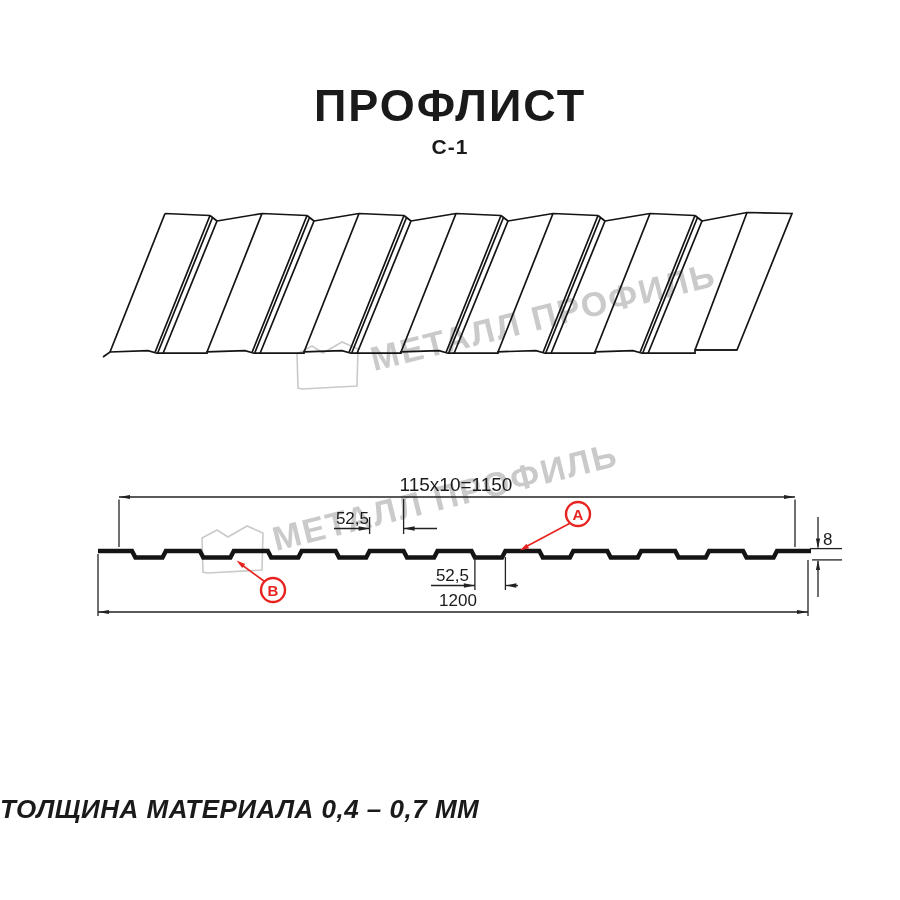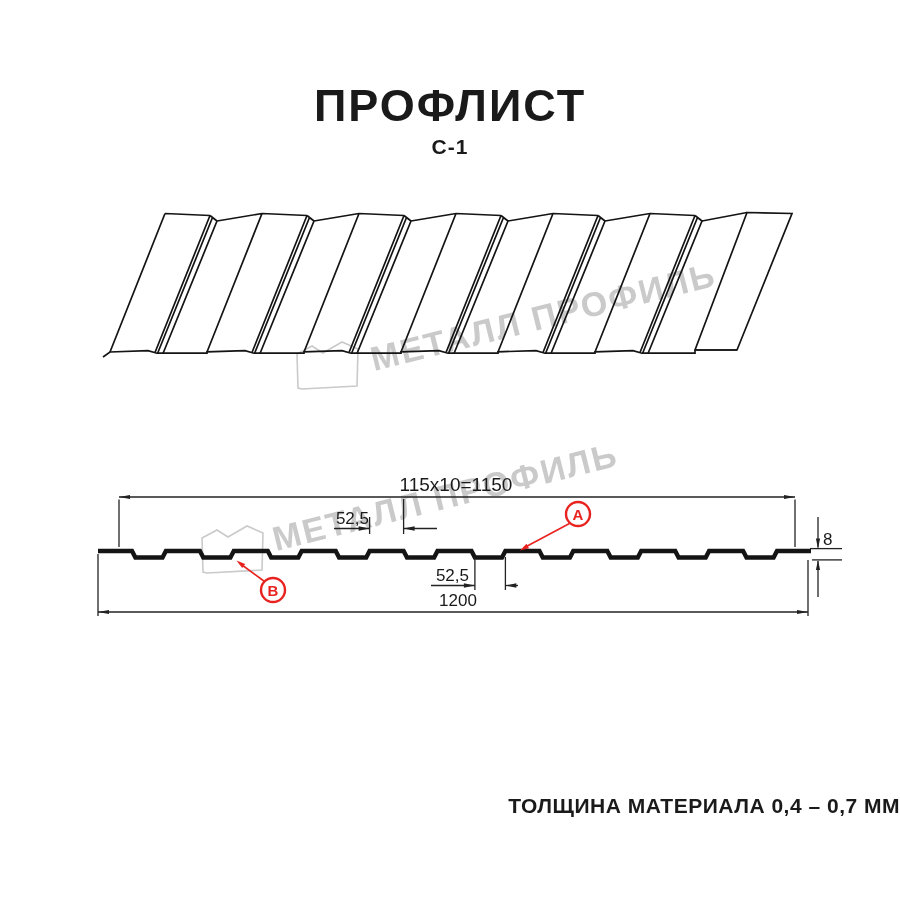--- a/index.html
+++ b/index.html
@@ -2,22 +2,22 @@
 <html><head>
 <meta charset="utf-8">
 <style>
   html,body{margin:0;padding:0;background:#ffffff;}
   #page{position:relative;width:900px;height:900px;background:#ffffff;overflow:hidden;
         font-family:"Liberation Sans",sans-serif;}
   .title{position:absolute;top:80px;left:0;right:0;text-align:center;
          font-size:45px;font-weight:bold;letter-spacing:2px;color:#1a1a1a;}
   .subtitle{position:absolute;top:135px;left:0;right:0;text-align:center;
             font-size:21px;font-weight:bold;letter-spacing:1px;color:#1a1a1a;}
-  .footer{position:absolute;top:794px;left:0;right:0;text-align:right;
-          font-size:21px;font-weight:bold;letter-spacing:0.5px;color:#1a1a1a;}
+  .footer{position:absolute;top:794px;left:0;right:0;text-align:left;
+          font-size:26px;font-weight:bold;letter-spacing:0.5px;color:#1a1a1a;font-style:italic;}
   svg{position:absolute;top:0;left:0;}
   .ink{stroke:#141414;stroke-width:1.7;fill:none;}
   .profile{stroke:#141414;stroke-width:4.4;fill:none;stroke-linejoin:miter;}
   .dim{stroke:#222222;stroke-width:1.3;fill:none;}
   .dim-arrow{fill:#222222;stroke:none;}
   .dim-text{fill:#1a1a1a;font-family:"Liberation Sans",sans-serif;font-size:17px;}
   .dim-text-big{fill:#1a1a1a;font-family:"Liberation Sans",sans-serif;font-size:19px;}
   .wm-logo{stroke:#cacaca;stroke-width:1.6;fill:none;}
   .wm-text{fill:#cacaca;font-family:"Liberation Sans",sans-serif;font-weight:bold;
            font-size:34px;letter-spacing:2px;}

